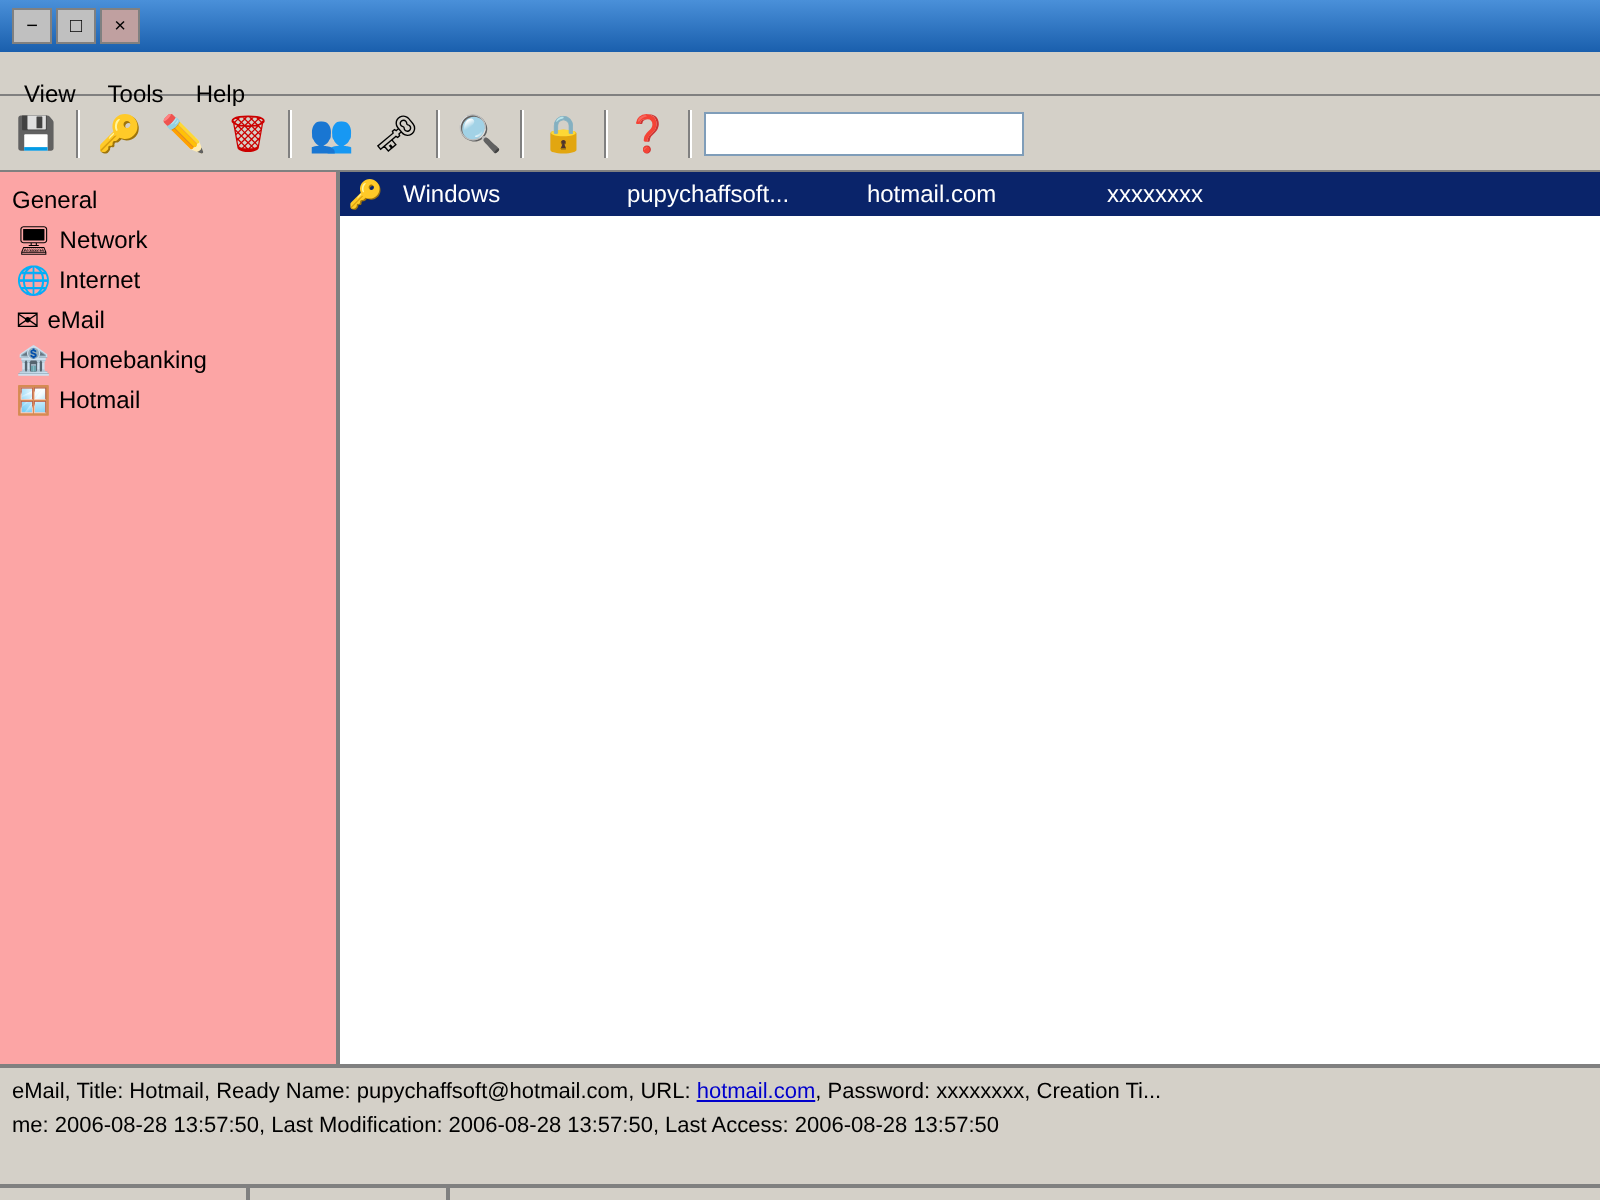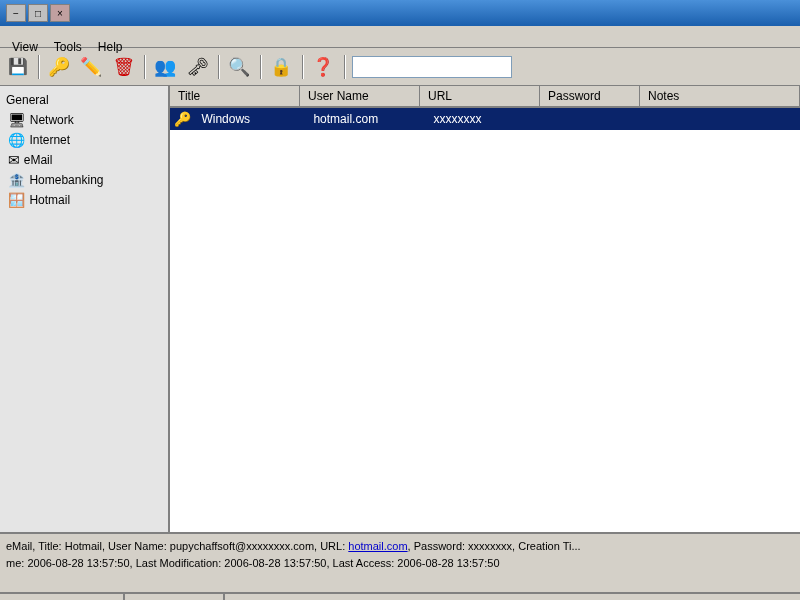--- a/index.html
+++ b/index.html
@@ -100,21 +100,21 @@
     
     .main-content {
       display: flex;
       height: calc(600px - 26px - 22px - 38px - 42px - 26px);
       background: white;
     }
 
     
     .sidebar {
       width: 170px;
-      background: #e5e5e5;
+      background: #fca5a5;
       border-right: 2px solid #808080;
       padding: 4px 0;
       overflow-y: auto;
     }
     .tree-item {
       padding: 2px 4px 2px 8px;
       cursor: pointer;
       display: flex;
       align-items: center;
       gap: 4px;
@@ -280,42 +280,36 @@
       <span class="tree-item-label">Homebanking</span>
     </div>
     <div class="tree-item">
       <span class="tree-icon">🪟</span>
       <span class="tree-item-label">Hotmail</span>
     </div>
   </div>
 
   <div class="table-area">
 
-    <div class="table-header">
-      <div class="table-header-cell col-title">Title</div>
-      <div class="table-header-cell col-username">User Name</div>
-      <div class="table-header-cell col-url">URL</div>
-      <div class="table-header-cell col-password">Password</div>
-      <div class="table-header-cell col-notes">Notes</div>
-    </div>
 
     <div class="table-body">
       <div class="table-row selected">
         <span class="row-icon">🔑</span>
         <div class="table-cell col-title" style="width:112px;">Windows</div>
+        <div class="table-cell col-username">pupychaffsoft...</div>
         <div class="table-cell col-url">hotmail.com</div>
         <div class="table-cell col-password">xxxxxxxx</div>
         <div class="table-cell col-notes"></div>
       </div>
     </div>
   </div>
 </div>
 
 <div class="detail-panel">
-  <span>eMail, Title: Hotmail, User Name: pupychaffsoft@xxxxxxxx.com, URL: </span><a href="#">hotmail.com</a><span>, Password: xxxxxxxx, Creation Ti...</span><br>
+  <span>eMail, Title: Hotmail, Ready Name: pupychaffsoft@hotmail.com, URL: </span><a href="#">hotmail.com</a><span>, Password: xxxxxxxx, Creation Ti...</span><br>
   <span>me: 2006-08-28 13:57:50, Last Modification: 2006-08-28 13:57:50, Last Access: 2006-08-28 13:57:50</span>
 </div>
 
 <div class="status-bar">
   <div class="status-section">
     <span>1 groups / 1 entries</span>
   </div>
   <div class="status-section">
     <span>1 of 1 selected</span>
   </div>

